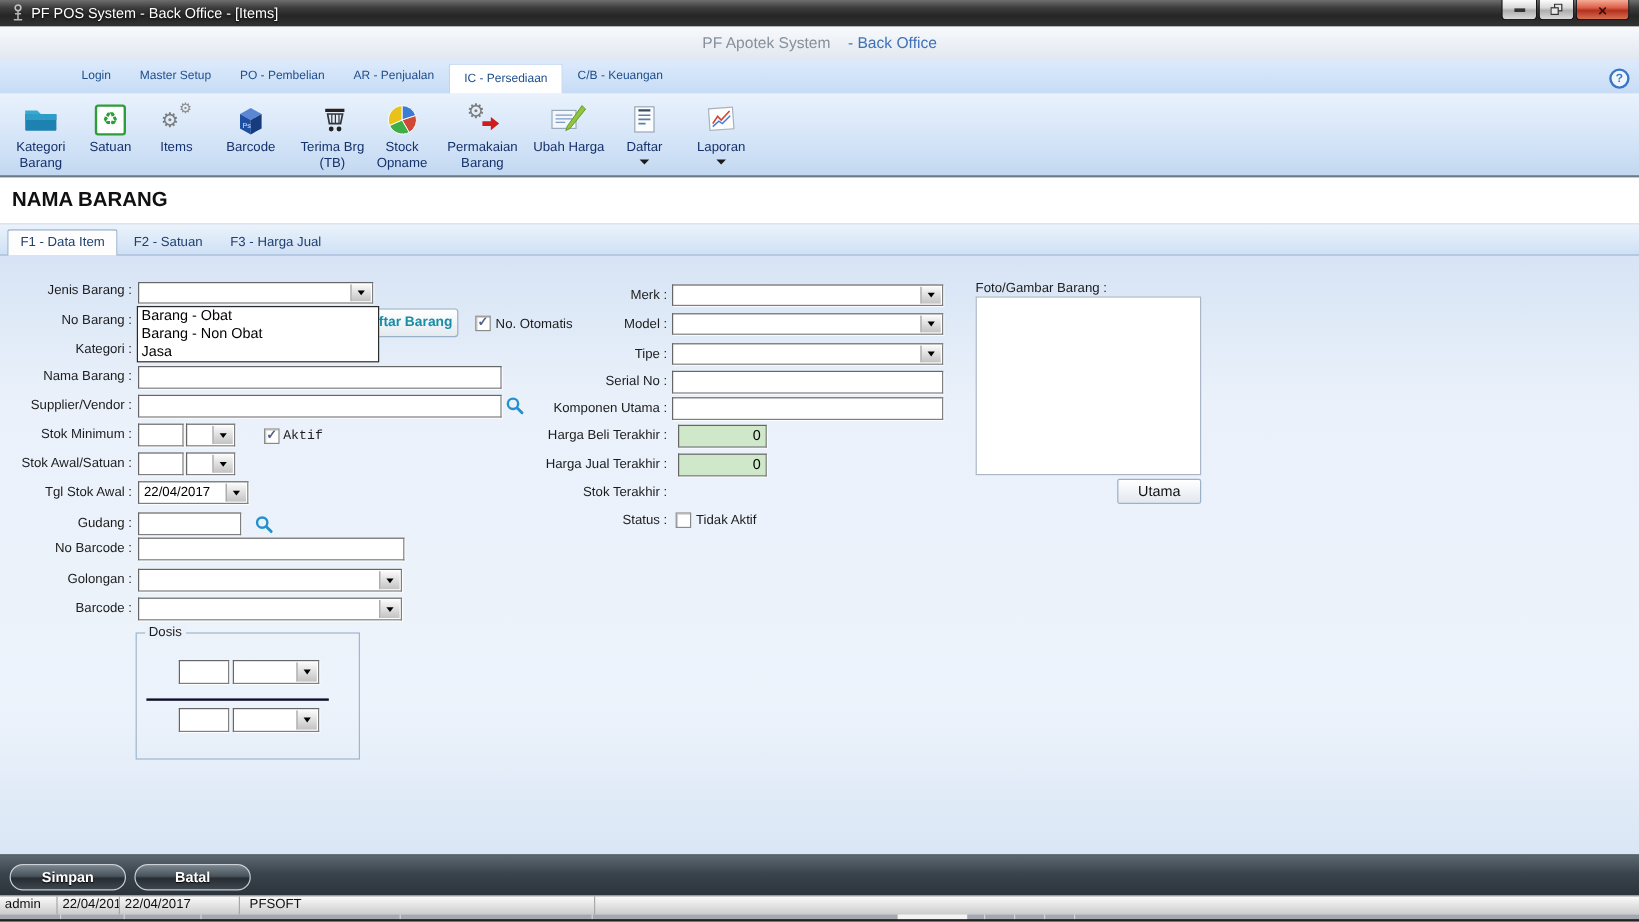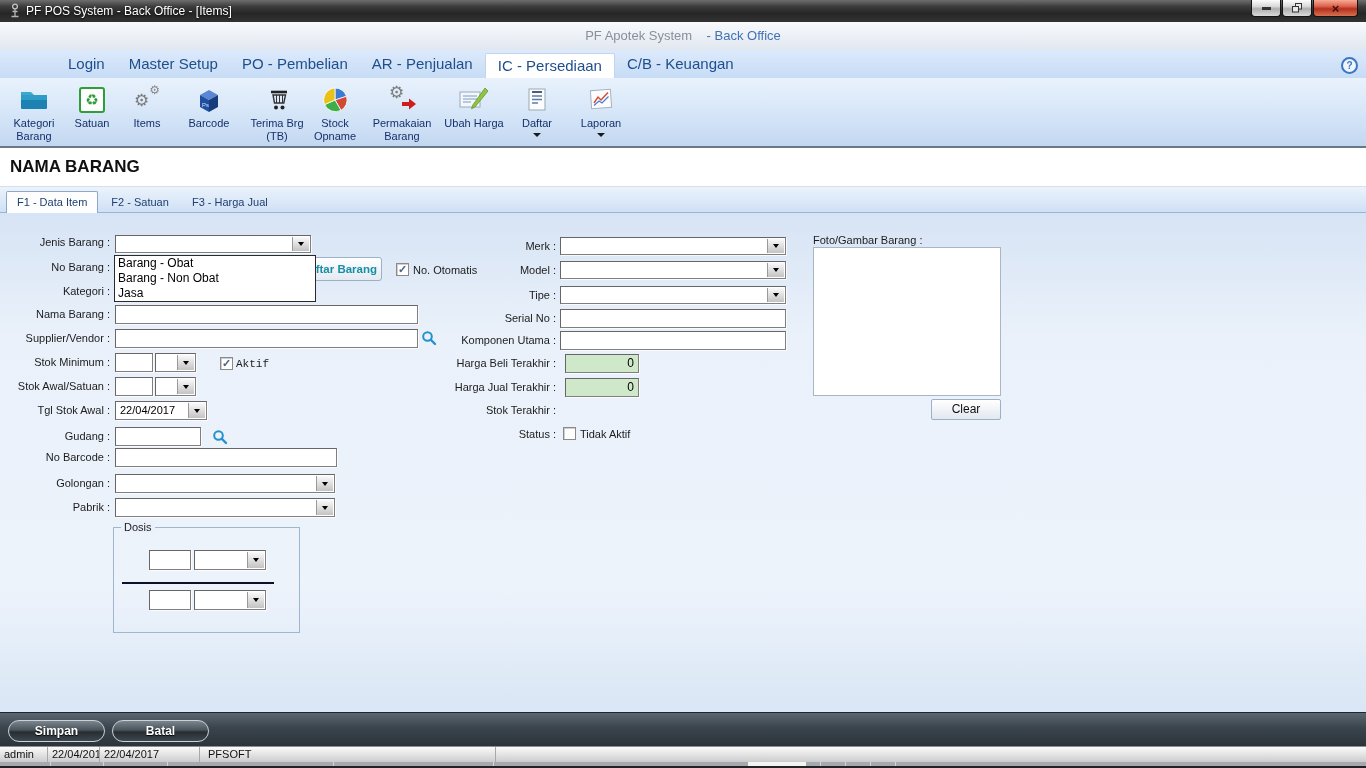--- a/index.html
+++ b/index.html
@@ -20,21 +20,21 @@
   .glyph-close{color:#3c100a;font-size:13px;font-weight:bold;line-height:13px;}
 
   
   .appheader{position:absolute;top:22px;left:0;right:0;height:28px;text-align:center;
     background:linear-gradient(#f8fafc,#e1e7f0);border-bottom:1px solid #ccd5e1;
     font-size:13px;line-height:28px;color:#87909b;}
   .appheader .sect{color:#3f72b5;}
 
   
   .menutabs{position:absolute;top:50px;left:0;right:0;height:28px;display:flex;
-    background:linear-gradient(#ddeafc,#c6dcf5);padding-left:56px;font-size:15px;color:#1f4e8c;}
+    background:linear-gradient(#ddeafc,#c6dcf5);padding-left:56px;font-size:10px;color:#1f4e8c;}
   .mtab{padding:0 12px;line-height:28px;}
   .mtab.active{background:#fff;border:1px solid #c2d5ec;border-bottom:none;border-radius:2px 2px 0 0;
     margin-top:3px;line-height:24px;}
   .helpbtn{position:absolute;right:8px;top:57px;width:13px;height:13px;border:2px solid #3a76c4;border-radius:50%;
     color:#3a76c4;font-weight:bold;font-size:10px;line-height:13px;text-align:center;background:#eef5fd;}
 
   
   .toolbar{position:absolute;top:78px;left:0;right:0;height:70px;display:flex;align-items:flex-start;
     background:linear-gradient(#e9f2fd,#cfe1f6 70%,#c2d7f0);border-bottom:2px solid #6b7886;
     padding:4px 0 0 6px;box-sizing:border-box;}
@@ -275,21 +275,21 @@
     <div class="lbl llbl" style="top:48px;">No Barang :</div>
     <div class="lbl llbl" style="top:72px;">Kategori :</div>
     <div class="lbl llbl" style="top:95px;">Nama Barang :</div>
     <div class="lbl llbl" style="top:119px;">Supplier/Vendor :</div>
     <div class="lbl llbl" style="top:143px;">Stok Minimum :</div>
     <div class="lbl llbl" style="top:167px;">Stok Awal/Satuan :</div>
     <div class="lbl llbl" style="top:191px;">Tgl Stok Awal :</div>
     <div class="lbl llbl" style="top:217px;">Gudang :</div>
     <div class="lbl llbl" style="top:238px;">No Barcode :</div>
     <div class="lbl llbl" style="top:264px;">Golongan :</div>
-    <div class="lbl llbl" style="top:288px;">Pabrik :</div>
+    <div class="lbl llbl" style="top:288px;">Barcode :</div>
 
     <div class="cbo" style="left:115px;top:22px;width:196px;height:18px;">
       <span class="cbtn">
           <span class="tri"></span>
         </span>
     </div>
     <div class="cbo" style="left:115px;top:70px;width:196px;height:18px;">
       <span class="cbtn">
           <span class="tri"></span>
         </span>
@@ -403,21 +403,21 @@
     </div>
     <div class="tb" style="left:560px;top:96px;width:226px;height:19px;"></div>
     <div class="tb" style="left:560px;top:118px;width:226px;height:19px;"></div>
     <div class="tb green" style="left:565px;top:141px;width:74px;height:19px;">0</div>
     <div class="tb green" style="left:565px;top:165px;width:74px;height:19px;">0</div>
     <span class="cb" style="left:563px;top:214px;"></span>
     <span class="cblabel" style="left:580px;top:215px;">Tidak Aktif</span>
 
     <div class="lbl" style="left:813px;top:21px;text-align:left;">Foto/Gambar Barang :</div>
     <div class="fotobox"></div>
-    <div class="btn-clear">Clear</div>
+    <div class="btn-clear">Utama</div>
   </div>
 
   <div class="actionbar">
     <div class="darkbtn" style="left:8px;">Simpan</div>
     <div class="darkbtn" style="left:112px;">Batal</div>
   </div>
 
   <div class="statusbar">
     <div class="seg" style="left:0;width:48px;">admin</div>
     <div class="seg" style="left:48px;width:52px;">22/04/2017</div>

